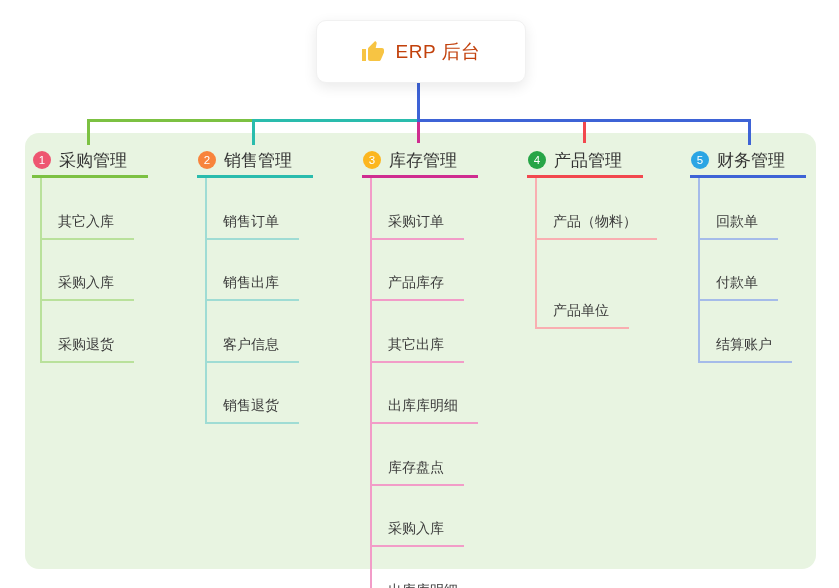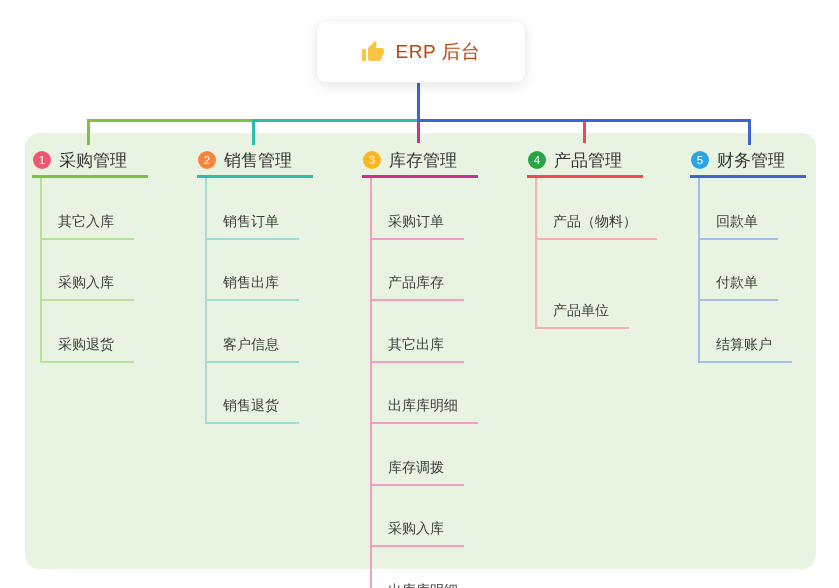--- a/index.html
+++ b/index.html
@@ -152,21 +152,21 @@
     <div class="child">
         <span>产品库存</span>
       </div>
     <div class="child">
         <span>其它出库</span>
       </div>
     <div class="child">
         <span>出库库明细</span>
       </div>
     <div class="child">
-        <span>库存调拨</span>
+        <span>库存盘点</span>
       </div>
     <div class="child">
         <span>采购入库</span>
       </div>
     <div class="child">
         <span>出库库明细</span>
       </div>
   </div>
 </div>
 

